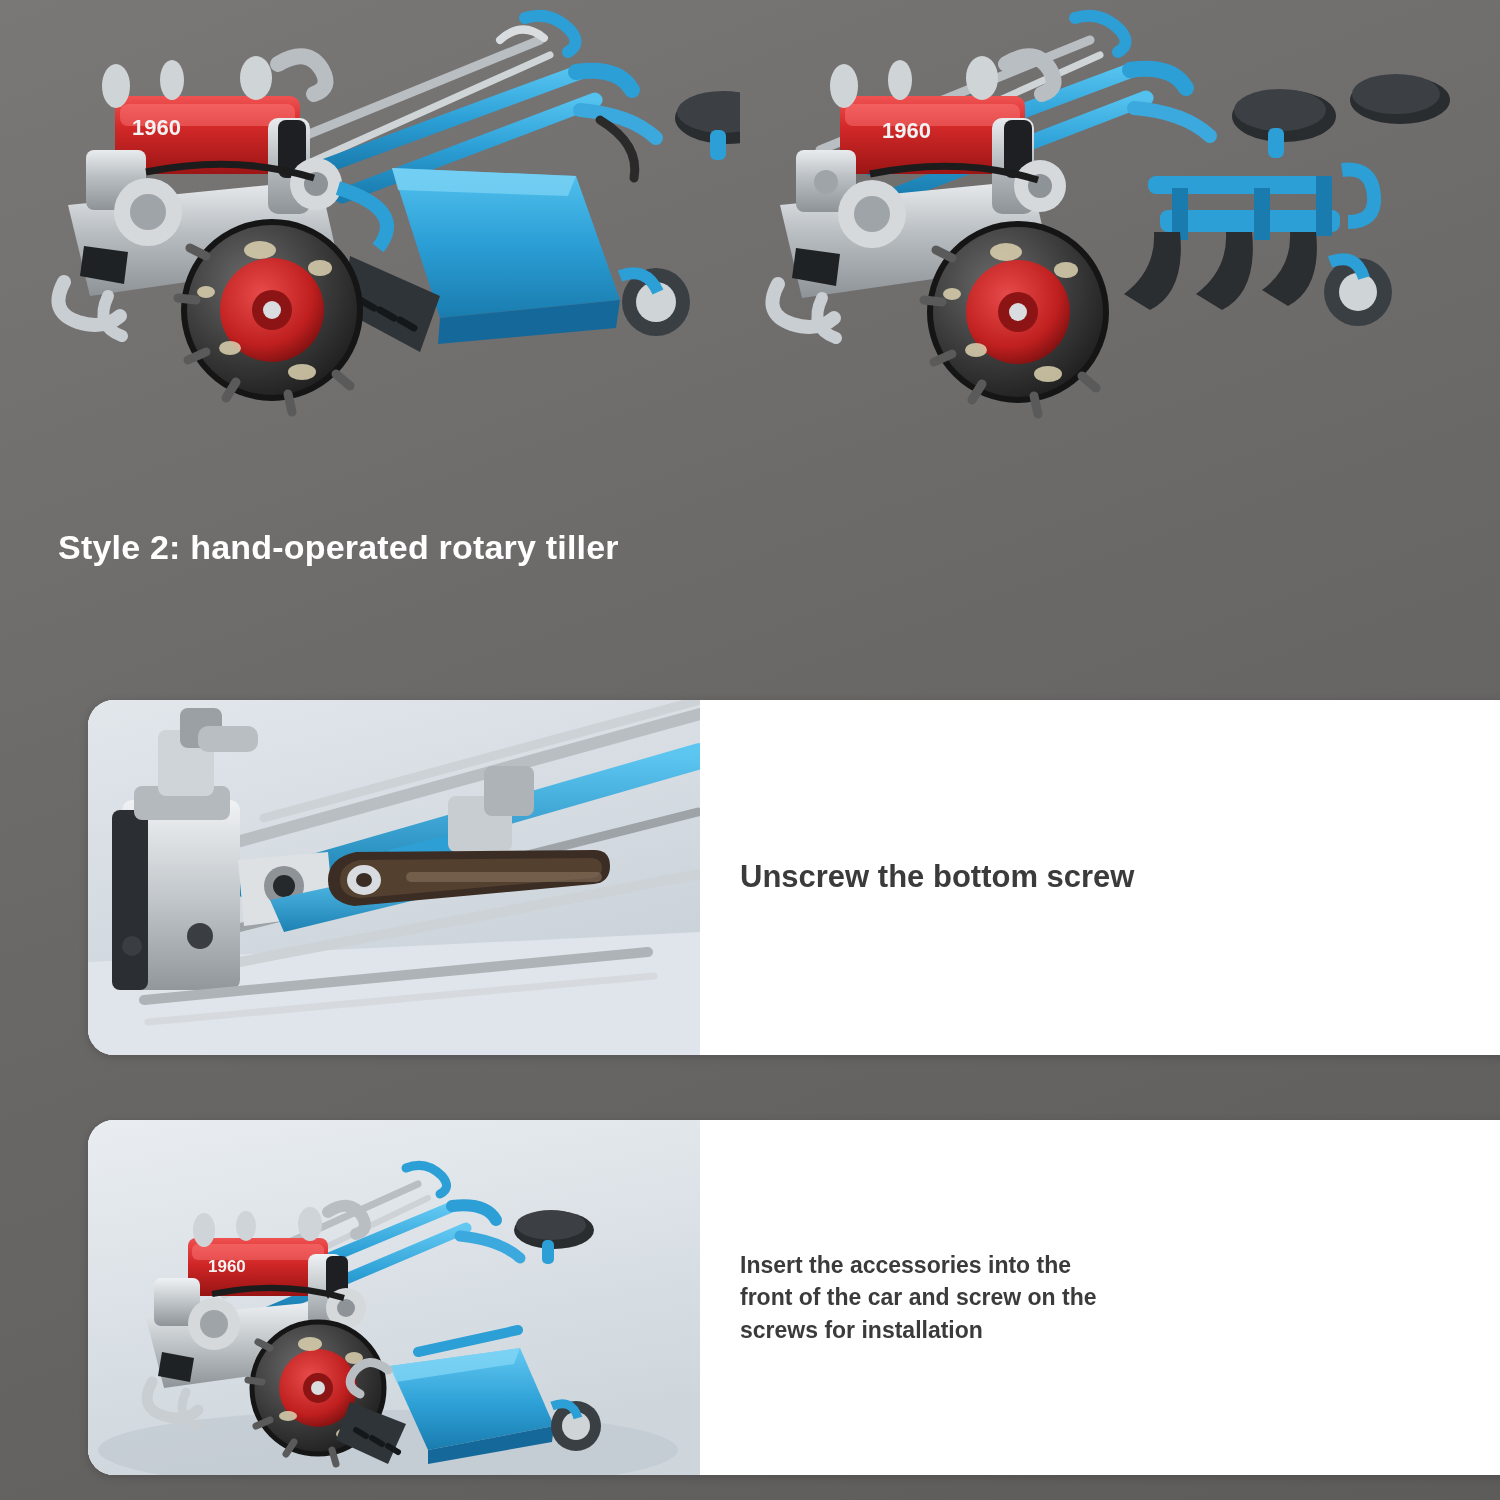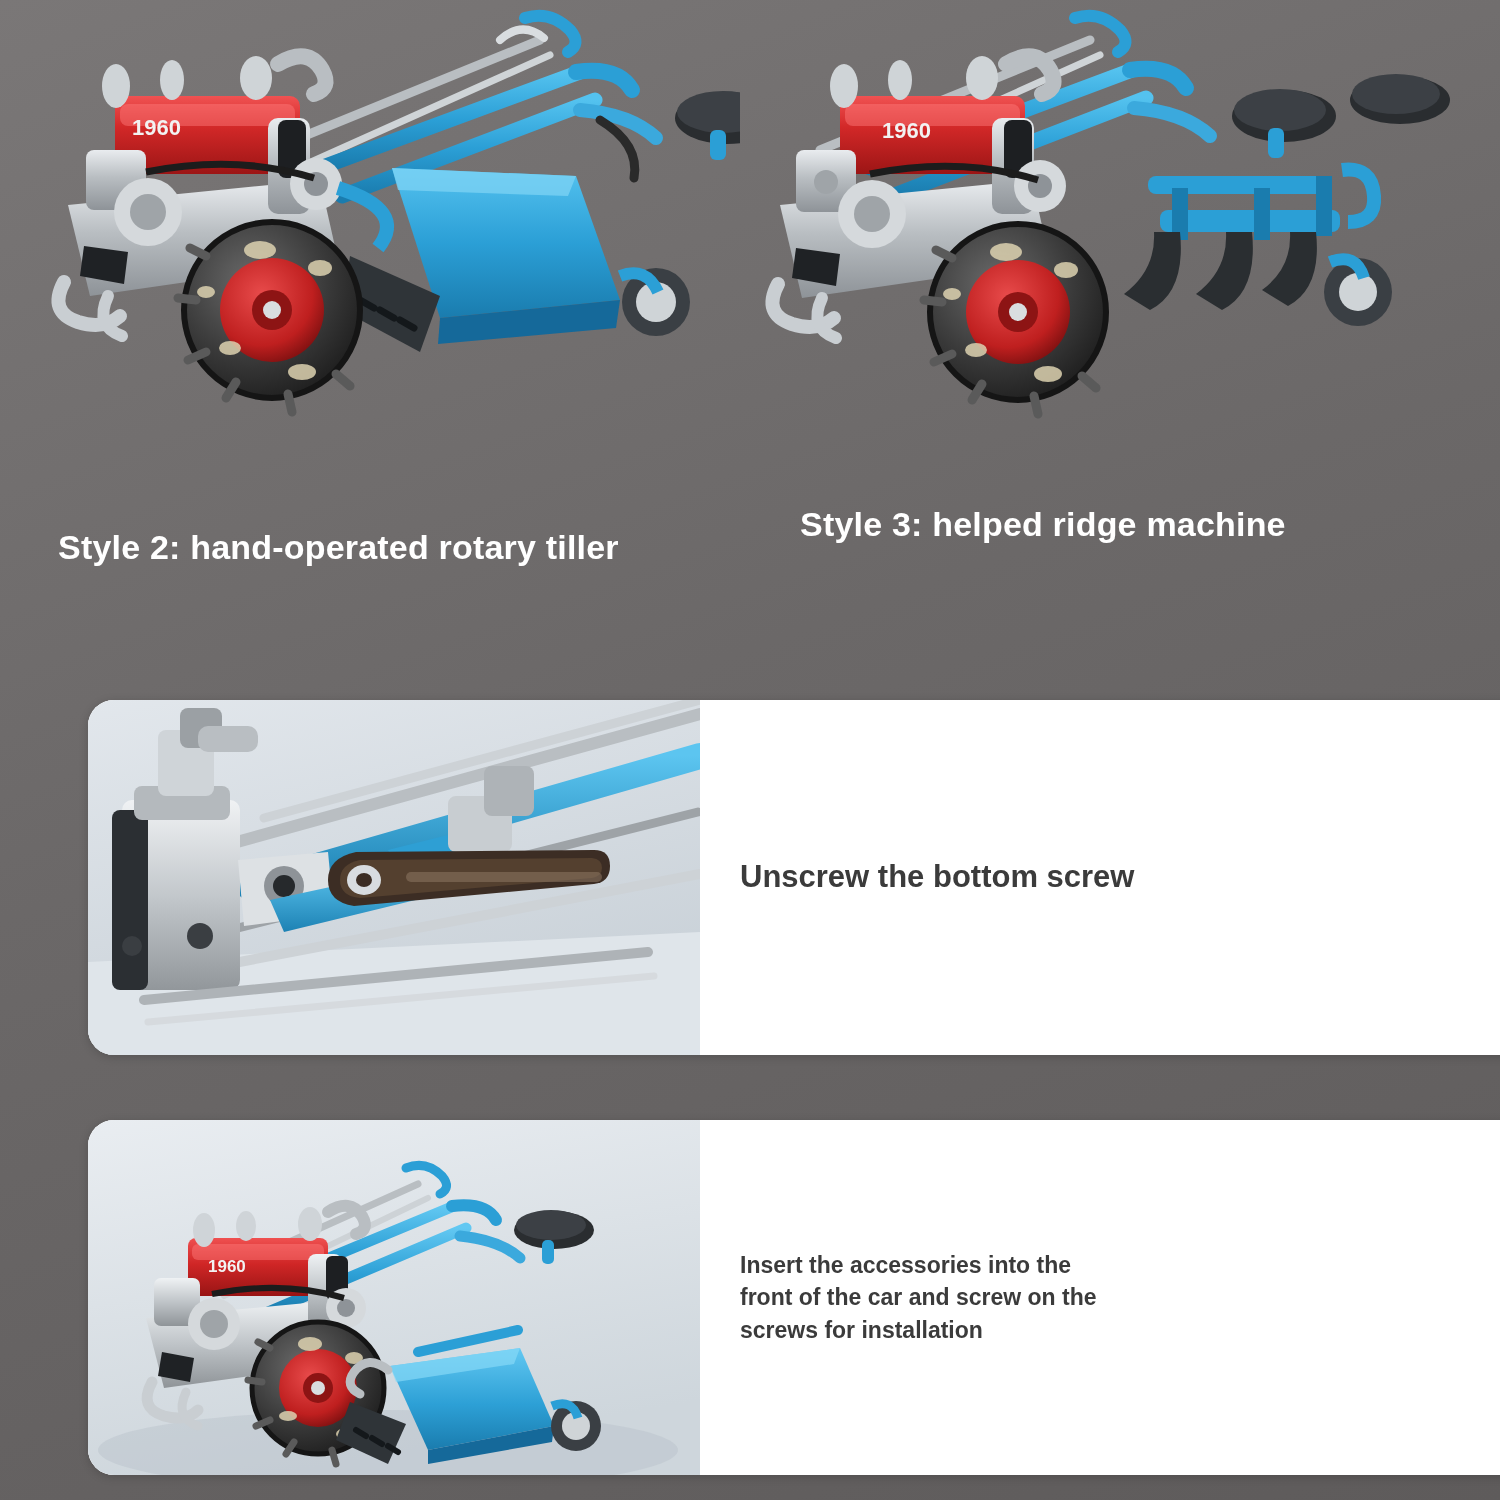--- a/index.html
+++ b/index.html
@@ -284,21 +284,20 @@
               <ellipse cx="216" cy="350" rx="11" ry="7"></ellipse>
               <ellipse cx="288" cy="374" rx="14" ry="8"></ellipse>
               <ellipse cx="192" cy="294" rx="9" ry="6"></ellipse>
             </g>
           </g>
         </svg>
       </div>
     </div>
 
     <div class="caption left">Style 2: hand-operated rotary tiller</div>
-    <div class="caption right">Style 3: helped ridge machine</div>
   </div>
 
   <div class="panel one">
     <div class="panel-photo">
       <svg viewBox="0 0 612 355" width="612" height="355">
         <defs>
           <linearGradient id="bgP1" x1="0" y1="0" x2="0.4" y2="1">
             <stop offset="0" stop-color="#e2e7ec"></stop>
             <stop offset="1" stop-color="#c9d1d8"></stop>
           </linearGradient>

